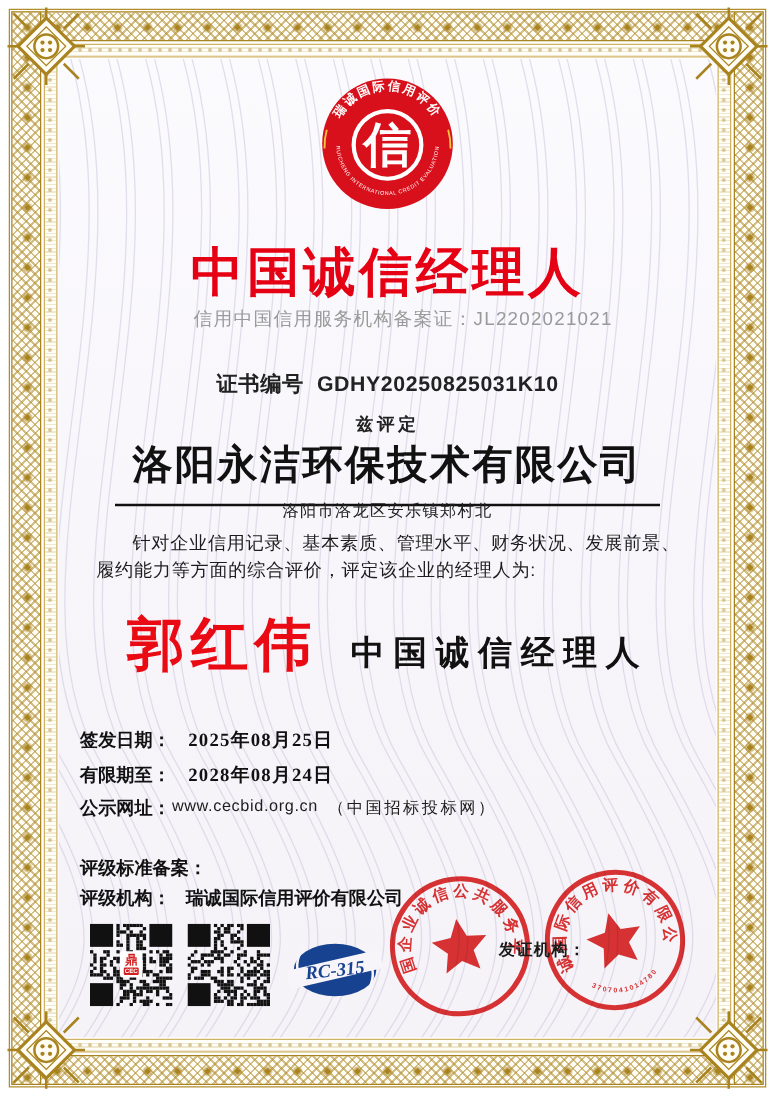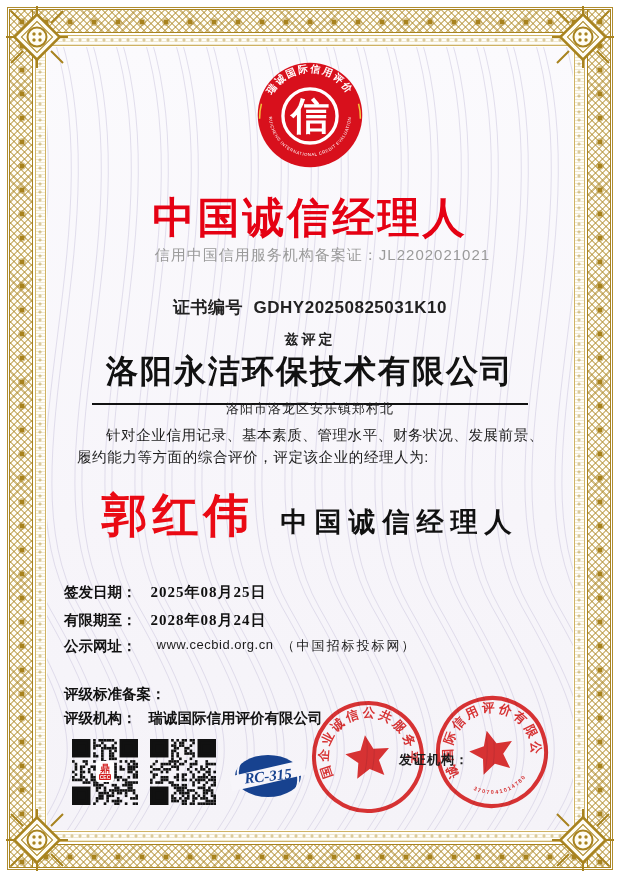--- a/index.html
+++ b/index.html
@@ -35,21 +35,21 @@
            color:#111;letter-spacing:2px;border-bottom:2px solid #111;padding:0 14px 9px 14px;min-width:392px;}
   .address{font-size:13px;font-weight:400;color:#222;letter-spacing:1px;}
   .para{font-size:14.5px;color:#1c1c1c;line-height:22px;text-indent:2em;letter-spacing:.6px;font-weight:500;text-align:left;}
   .name-row{display:flex;align-items:baseline;justify-content:center;gap:26px;}
   .mname{font-size:46px;font-weight:900;color:#ea0a14;letter-spacing:5px;}
   .mtitle{font-family:"Liberation Serif","DejaVu Serif",serif;font-size:27px;font-weight:900;color:#111;letter-spacing:7px;}
   .row{position:absolute;left:17px;display:flex;align-items:flex-start;white-space:nowrap;}
   .rlabel{font-family:"Liberation Serif","DejaVu Serif",serif;font-size:14.5px;font-weight:700;color:#111;}
   .rdate{font-family:"Liberation Serif","DejaVu Serif",serif;font-size:15px;font-weight:700;color:#111;
          letter-spacing:1px;margin-left:14px;}
-  .rurl{font-size:13px;color:#1c1c1c;letter-spacing:.5px;margin-left:20px;}
+  .rurl{font-size:13px;color:#1c1c1c;letter-spacing:.5px;margin-left:1px;}
   .rnote{font-size:13px;color:#1c1c1c;letter-spacing:2px;margin-left:8px;}
   .rplain{font-family:"Liberation Serif","DejaVu Serif",serif;font-size:14.5px;font-weight:700;color:#111;margin-left:6px;}
   .issuer{font-family:"Liberation Serif","DejaVu Serif",serif;font-size:13px;font-weight:700;color:#1a1a1a;
           letter-spacing:1px;z-index:6;}
   .qr{position:absolute;width:66px;height:66px;z-index:2;}
   .qr svg{width:100%;height:100%;}
   .qr rect{fill:#111;}
   .qr-emblem{position:absolute;left:24px;top:22px;width:18px;height:21px;background:#fff;border-radius:2px;
              display:flex;flex-direction:column;align-items:center;justify-content:center;z-index:3;}
   .qr-emblem .glyph{color:#d21f1f;font-size:10px;line-height:10px;font-weight:900;}

